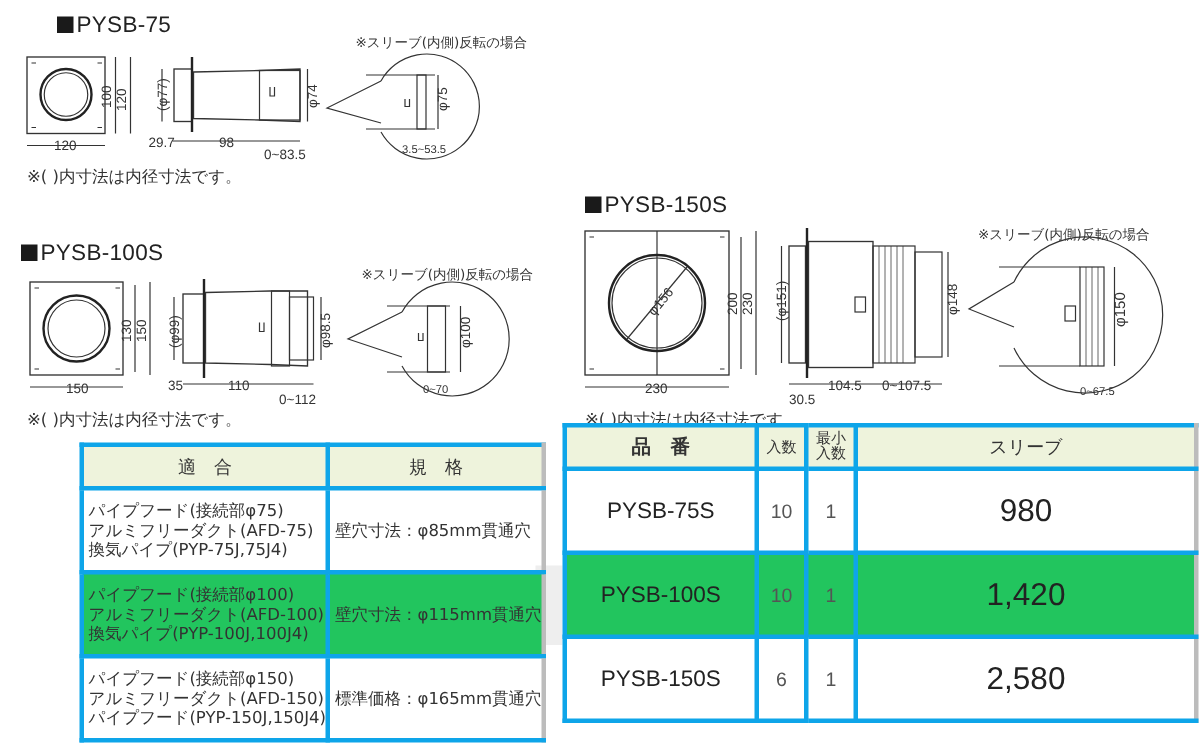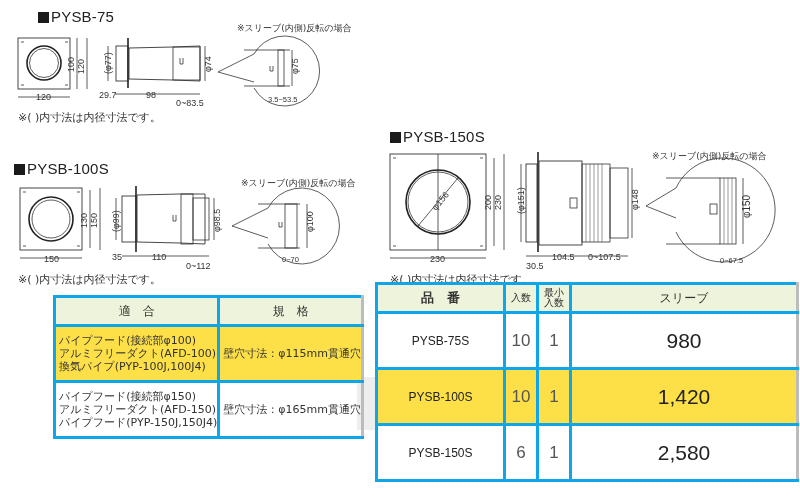--- a/index.html
+++ b/index.html
@@ -11,27 +11,27 @@
   .note { font-size:11px; color:#333; white-space:nowrap; }
   .dim { font-family:"Liberation Sans",sans-serif; font-size:9px; fill:#333; }
   svg .ln { stroke:#333; stroke-width:0.8; fill:none; }
   svg .thk { stroke:#222; stroke-width:1.6; fill:none; }
   svg .body { stroke:#333; stroke-width:0.9; fill:#fff; }
 
   table.spec { position:absolute; border-collapse:collapse; font-size:11px; }
   table.spec td, table.spec th { border:3px solid #0ea5e9; padding:0; }
   table.spec th { background:#eef3dc; font-weight:normal; height:26px; font-size:12px; color:#333; }
   table.spec td { height:53px; }
-  .rowgray { background:#fde047; }
+  .rowgray { background:#22c55e; }
   .band { position:absolute; background:#eeeeee; }
   .cell-l { text-align:left; padding-left:3px !important; line-height:13px; font-size:11px; color:#333; }
   .cell-l span { display:block; white-space:nowrap; }
   .cell-spec { font-size:11px; color:#333; padding-left:3px !important; white-space:nowrap; }
-  .pn { font-family:"Liberation Sans",sans-serif; font-size:12px; text-align:center; color:#222; }
-  .qty { font-family:"Liberation Sans",sans-serif; font-size:17px; color:#555; text-align:center; }
+  .pn { font-family:"Liberation Sans",sans-serif; font-size:15px; text-align:center; color:#222; }
+  .qty { font-family:"Liberation Sans",sans-serif; font-size:13px; color:#555; text-align:center; }
   .price { font-family:"Liberation Sans",sans-serif; font-size:21px; text-align:center; color:#222; }
   .outer-shadow-r { border-right:3px solid #bcbcbc !important; }
   .th-small { font-size:10px !important; line-height:10px; }
 </style>
 </head>
 <body>
 
 <div class="abs heading" style="left:14px;top:8px;padding-left:24px;"><span class="sq"></span><span>PYSB-75</span></div>
 
 <svg class="abs" style="left:0;top:28px;" width="370" height="85">
@@ -178,35 +178,43 @@
 <div class="abs note" style="left:390px;top:272px;">※( )内寸法は内径寸法です。</div>
 
 <div class="band" style="left:357px;top:377px;width:18px;height:53px;"></div>
 
 <table class="spec" style="left:53px;top:295px;width:305px;">
   <tbody>
       <tr>
     <th style="width:163px;">適　合</th>
     <th class="outer-shadow-r">規　格</th>
   </tr>
+  <tr>
+    <td class="cell-l">
+      <span>パイプフード(接続部φ75)</span>
+      <span>アルミフリーダクト(AFD-75)</span>
+      <span>換気パイプ(PYP-75J,75J4)</span>
+    </td>
+    <td class="cell-spec outer-shadow-r">壁穴寸法：φ85mm貫通穴</td>
+  </tr>
   <tr class="rowgray">
     <td class="cell-l">
       <span>パイプフード(接続部φ100)</span>
       <span>アルミフリーダクト(AFD-100)</span>
       <span>換気パイプ(PYP-100J,100J4)</span>
     </td>
     <td class="cell-spec outer-shadow-r">壁穴寸法：φ115mm貫通穴</td>
   </tr>
   <tr>
     <td class="cell-l">
       <span>パイプフード(接続部φ150)</span>
       <span>アルミフリーダクト(AFD-150)</span>
       <span>パイプフード(PYP-150J,150J4)</span>
     </td>
-    <td class="cell-spec outer-shadow-r">壁穴寸法：φ165mm貫通穴</td>
+    <td class="cell-spec outer-shadow-r">標準価格：φ165mm貫通穴</td>
   </tr>
 </tbody>
   </table>
 
 <table class="spec" style="left:375px;top:282px;width:424px;">
   <tbody>
       <tr>
     <th style="width:125px;font-size:13px;font-weight:bold;">品　番</th>
     <th style="width:30px;font-size:10px;">入数</th>
     <th style="width:30px;" class="th-small">

